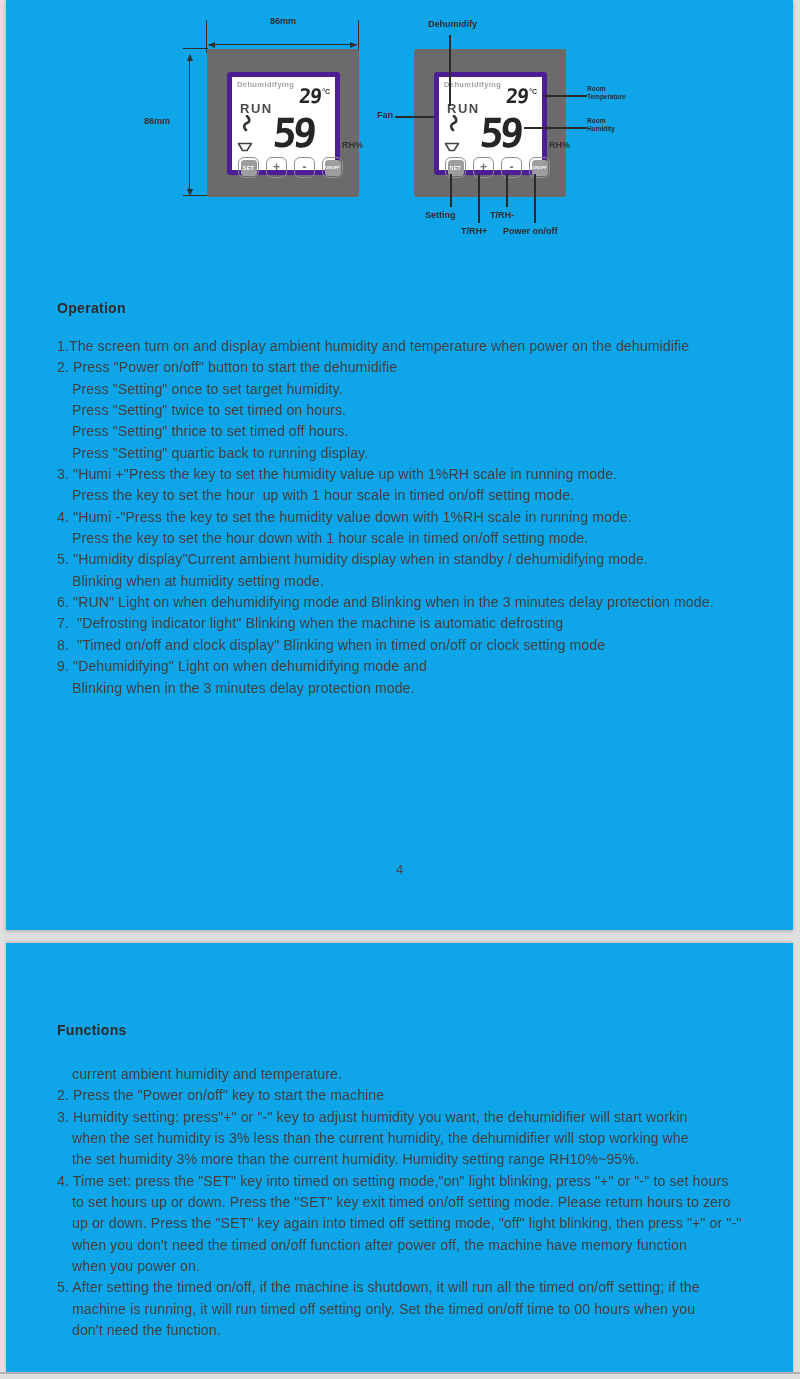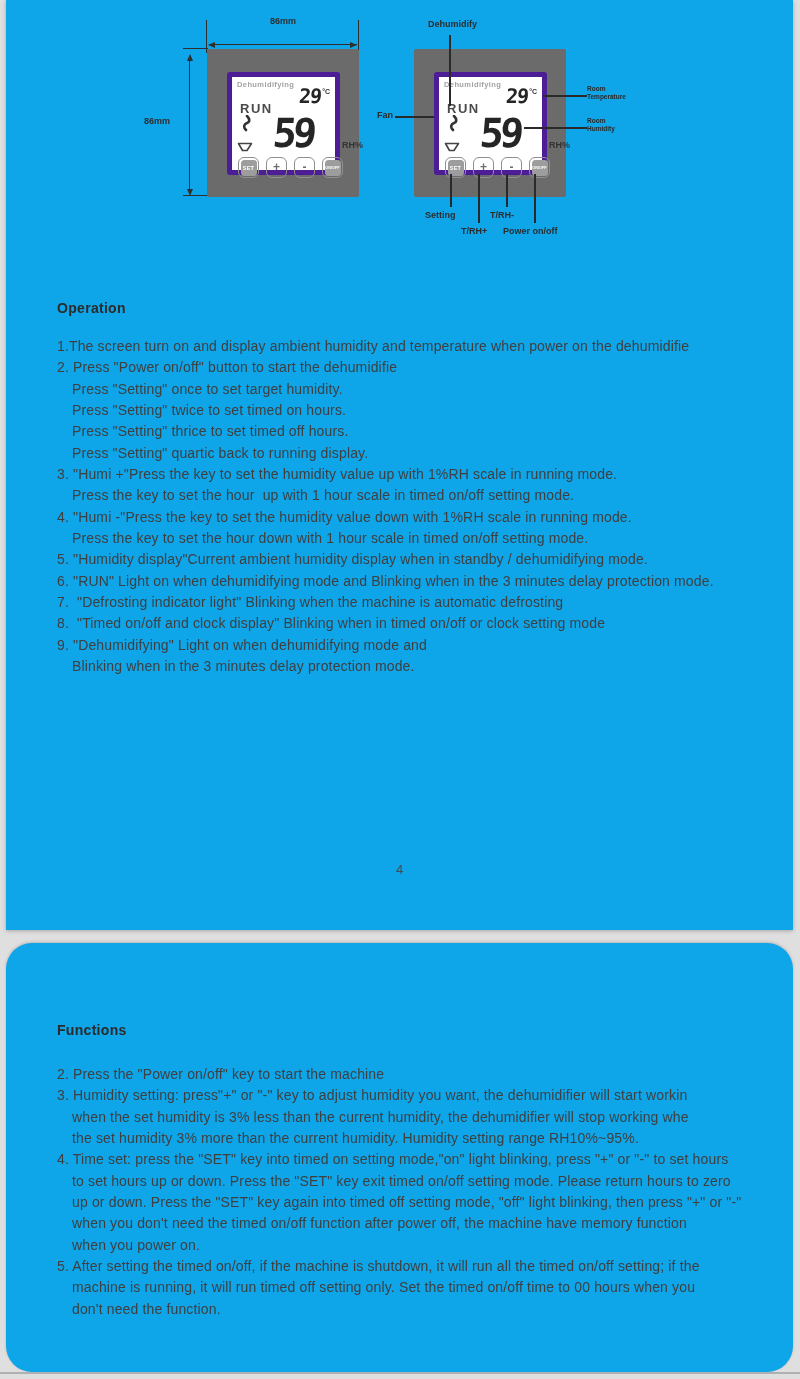--- a/index.html
+++ b/index.html
@@ -2,21 +2,21 @@
 <html><head>
 <meta charset="utf-8">
 <style>
   * { margin:0; padding:0; box-sizing:border-box; }
   html,body { background:#e4e4e4; }
   .canvas { position:relative; width:800px; height:1379px; background:#dfdfdf;
             font-family:"Liberation Sans", sans-serif; overflow:hidden; }
   .page { position:absolute; left:6px; width:787px; background:#0ea5e9;
           box-shadow:0 1px 4px rgba(0,0,0,.25); }
   .page1 { top:0; height:930px; }
-  .page2 { top:943px; height:429px; box-shadow:0 -1px 3px rgba(0,0,0,.18);border-radius:26px; }
+  .page2 { top:943px; height:429px; box-shadow:0 -1px 3px rgba(0,0,0,.18); }
   .bottom-edge { position:absolute; top:1372px; left:0; width:800px; height:2px; background:#b0b0b0; }
 
   
   .panel { position:absolute; width:152px; height:148px; background:#6b6b6b; border-radius:2px; }
   .lcd { position:absolute; left:20px; top:23px; width:113px; height:103px; background:#fff;
          border:5px solid #4c1d95; border-radius:3px; }
   .mode-label { position:absolute; top:3px; left:5px; font-size:7.5px; font-weight:700;
                 color:#a2a2a2; letter-spacing:.4px; }
   .seg { font-family:"DejaVu Sans Mono", monospace; font-weight:700; display:inline-block;
          transform:skewX(-5deg); color:#252525; }
@@ -187,33 +187,35 @@
       <div class="line num">2. Press "Power on/off" button to start the dehumidifie</div>
       <div class="line cont">Press "Setting" once to set target humidity.</div>
       <div class="line cont">Press "Setting" twice to set timed on hours.</div>
       <div class="line cont">Press "Setting" thrice to set timed off hours.</div>
       <div class="line cont">Press "Setting" quartic back to running display.</div>
       <div class="line num">3. "Humi +"Press the key to set the humidity value up with 1%RH scale in running mode.</div>
       <div class="line cont">Press the key to set the hour  up with 1 hour scale in timed on/off setting mode.</div>
       <div class="line num">4. "Humi -"Press the key to set the humidity value down with 1%RH scale in running mode.</div>
       <div class="line cont">Press the key to set the hour down with 1 hour scale in timed on/off setting mode.</div>
       <div class="line num">5. "Humidity display"Current ambient humidity display when in standby / dehumidifying mode.</div>
+      <div class="line cont">Blinking when at humidity setting mode.</div>
       <div class="line num">6. "RUN" Light on when dehumidifying mode and Blinking when in the 3 minutes delay protection mode.</div>
       <div class="line num">7.  "Defrosting indicator light" Blinking when the machine is automatic defrosting</div>
       <div class="line num">8.  "Timed on/off and clock display" Blinking when in timed on/off or clock setting mode</div>
       <div class="line num">9. "Dehumidifying" Light on when dehumidifying mode and</div>
       <div class="line cont">Blinking when in the 3 minutes delay protection mode.</div>
     </div>
 
     <div class="page-number">4</div>
   </div>
 
   <div class="page page2">
     <div class="heading" style="left:51px; top:79px;">Functions</div>
     <div class="lines" style="left:51px; top:121px;">
+      <div class="line cont">current ambient humidity and temperature.</div>
       <div class="line num">2. Press the "Power on/off" key to start the machine</div>
       <div class="line num">3. Humidity setting: press"+" or "-" key to adjust humidity you want, the dehumidifier will start workin</div>
       <div class="line cont">when the set humidity is 3% less than the current humidity, the dehumidifier will stop working whe</div>
       <div class="line cont">the set humidity 3% more than the current humidity. Humidity setting range RH10%~95%.</div>
       <div class="line num">4. Time set: press the "SET" key into timed on setting mode,"on" light blinking, press "+" or "-" to set hours</div>
       <div class="line cont">to set hours up or down. Press the "SET" key exit timed on/off setting mode. Please return hours to zero</div>
       <div class="line cont">up or down. Press the "SET" key again into timed off setting mode, "off" light blinking, then press "+" or "-"</div>
       <div class="line cont">when you don't need the timed on/off function after power off, the machine have memory function</div>
       <div class="line cont">when you power on.</div>
       <div class="line num">5. After setting the timed on/off, if the machine is shutdown, it will run all the timed on/off setting; if the</div>

